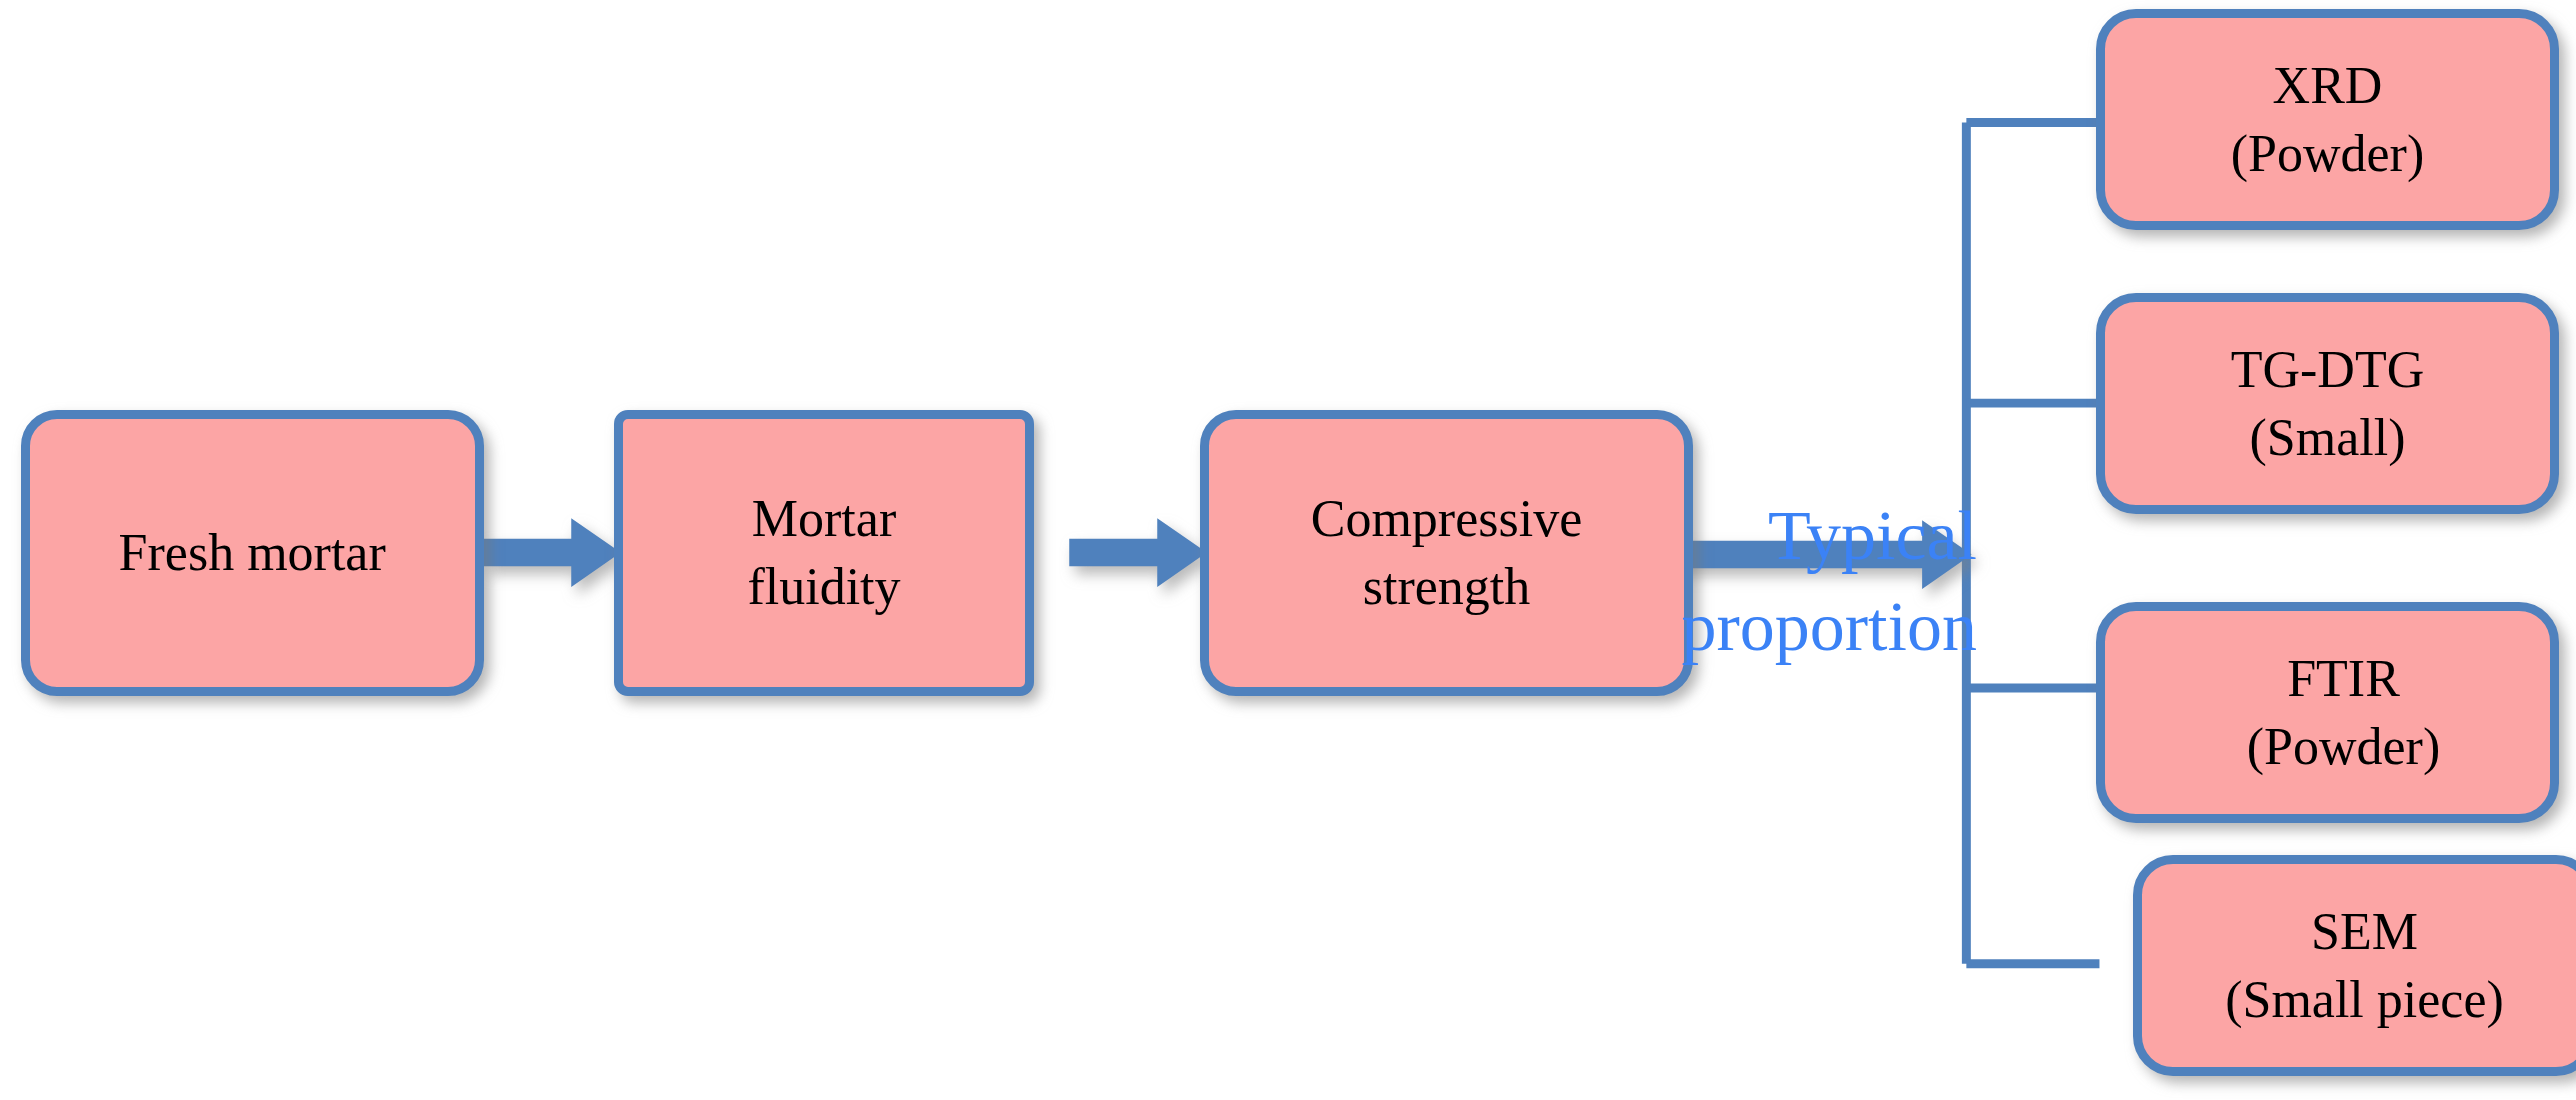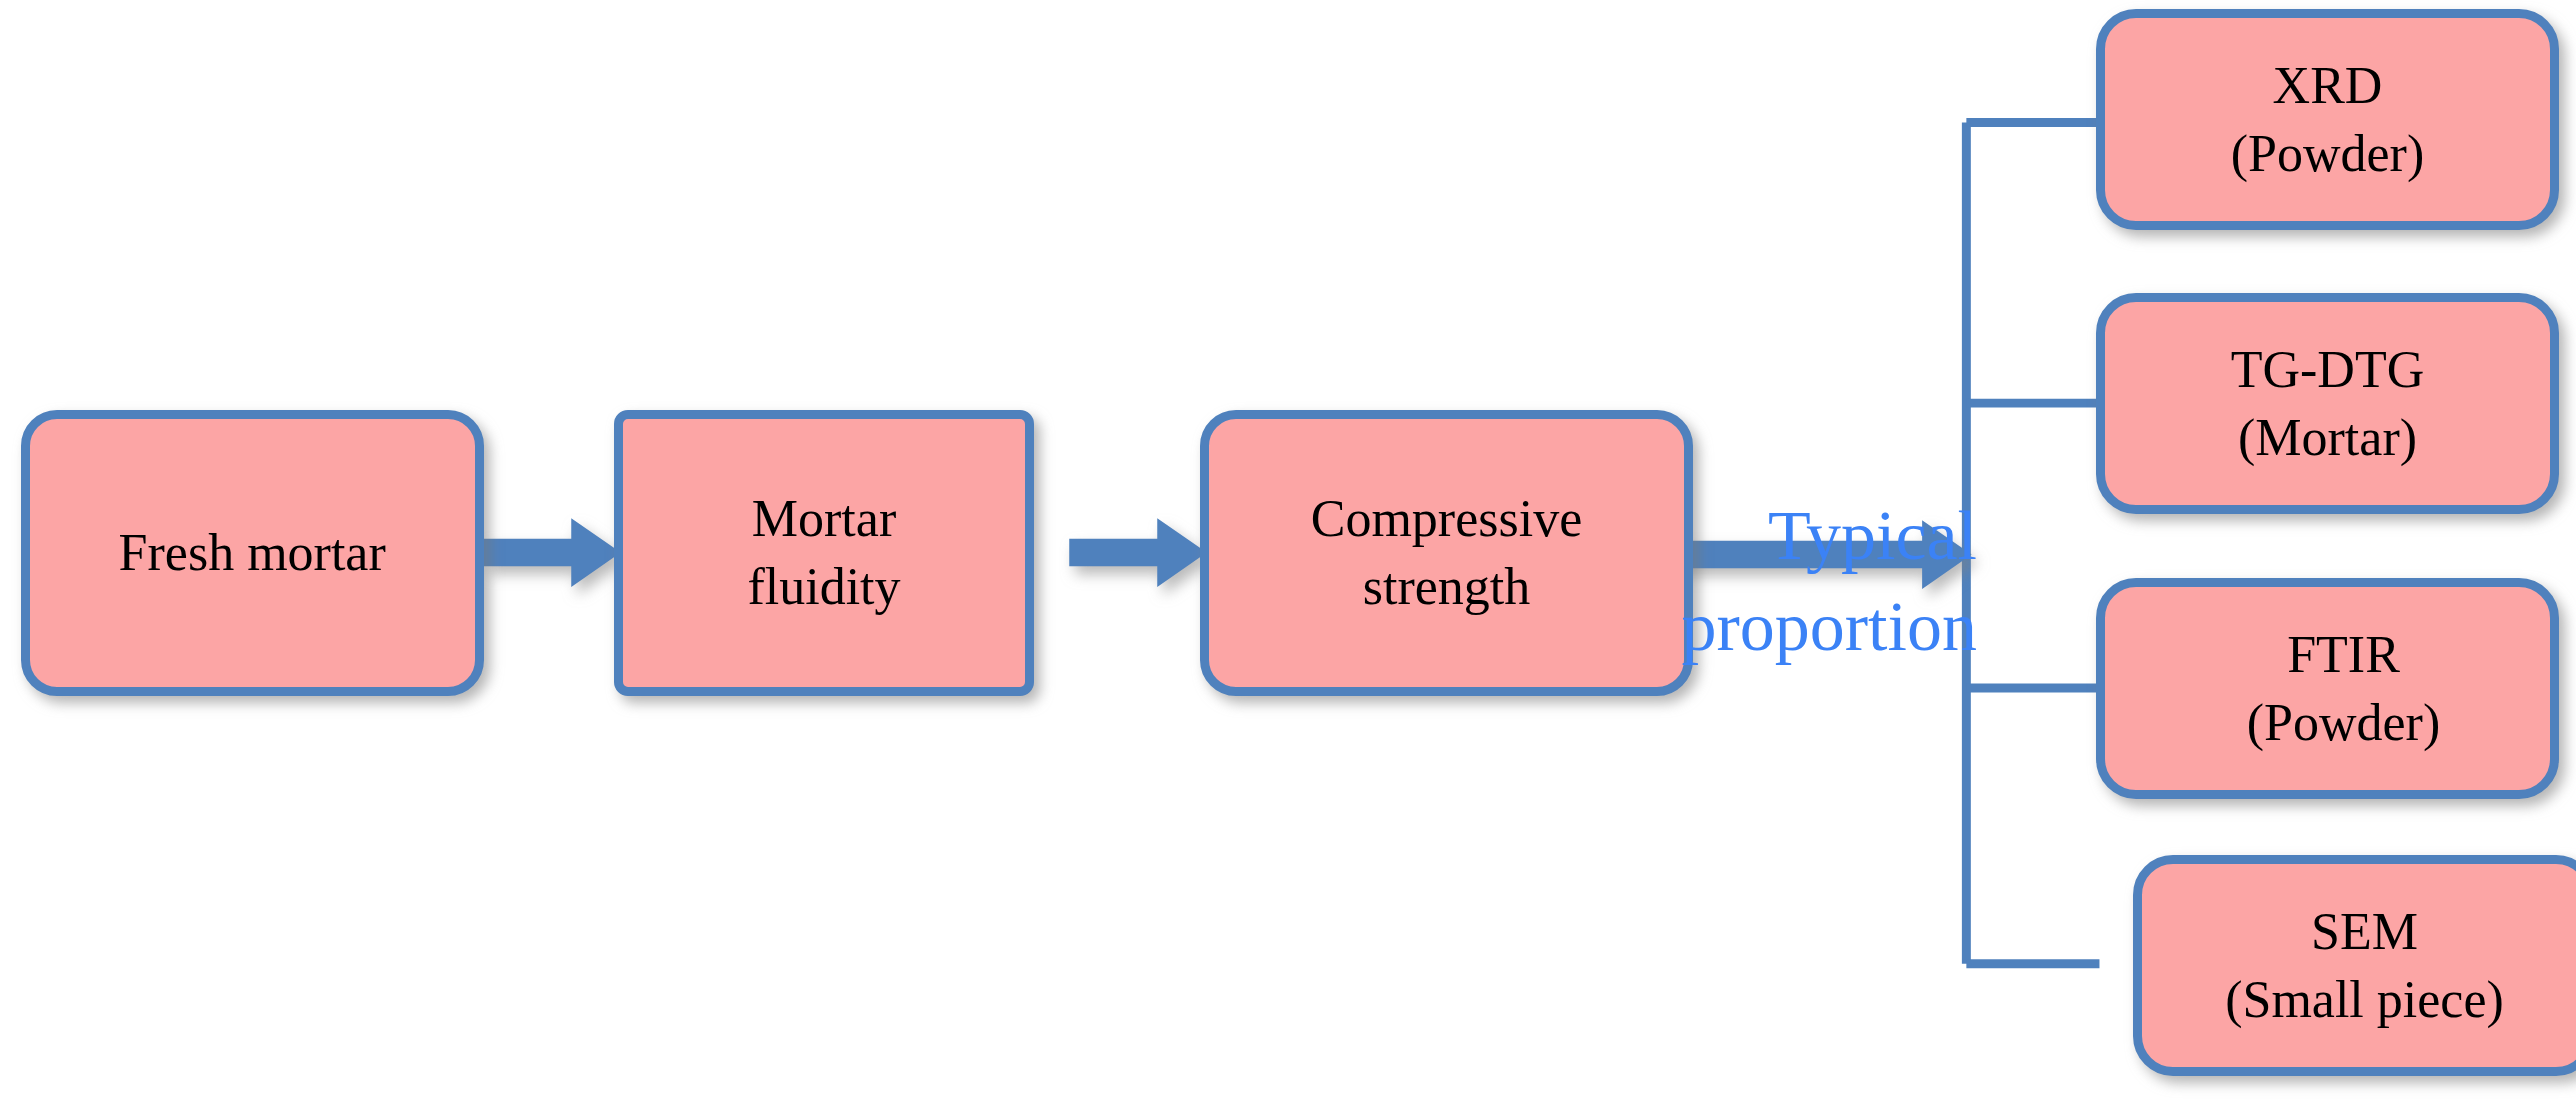--- a/index.html
+++ b/index.html
@@ -129,24 +129,24 @@
     </svg>
   </div>
 
   <div class="node analysis" style="left:2096px; top:9px; width:463px; height:221px;">
     <span class="node-text">XRD
 (Powder)</span>
   </div>
 
   <div class="node analysis" style="left:2096px; top:293px; width:463px; height:221px;">
     <span class="node-text">TG-DTG
-(Mortar)</span>
+(Small)</span>
   </div>
 
-  <div class="node analysis" style="left:2096px; top:578px; width:463px; height:221px;padding-left:32px;">
+  <div class="node analysis" style="left:2096px; top:602px; width:463px; height:221px;padding-left:32px;">
     <span class="node-text">FTIR
 (Powder)</span>
   </div>
 
   <div class="node analysis" style="left:2096px; top:855px; width:463px; height:221px;margin-left:37px;">
     <span class="node-text">SEM
 (Small piece)</span>
   </div>
 
 </div>

